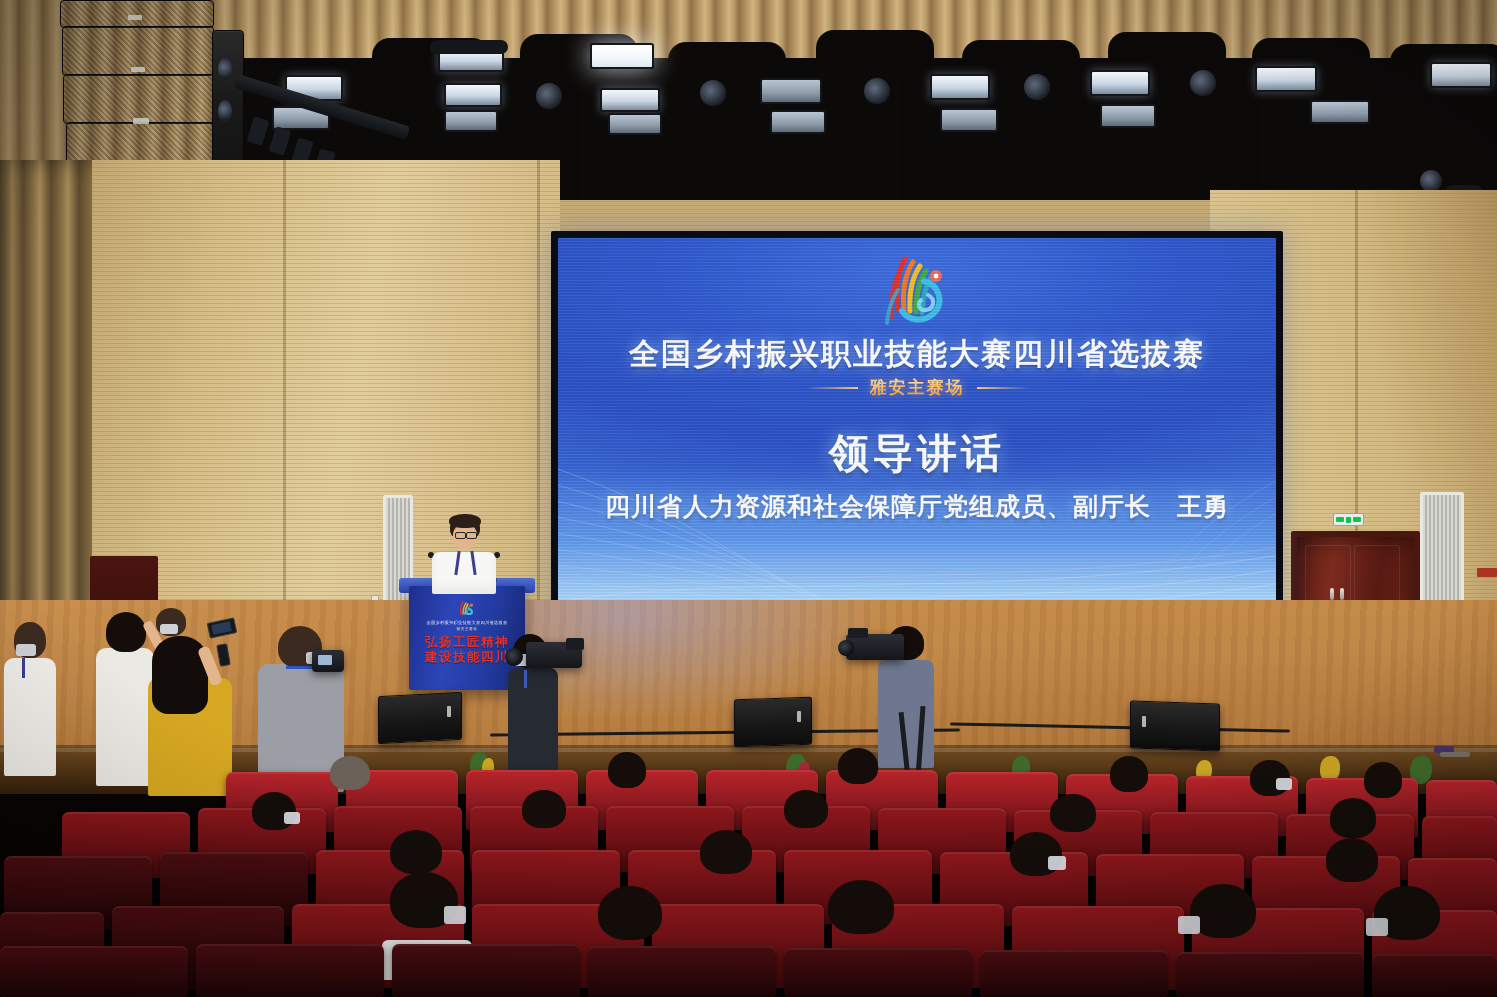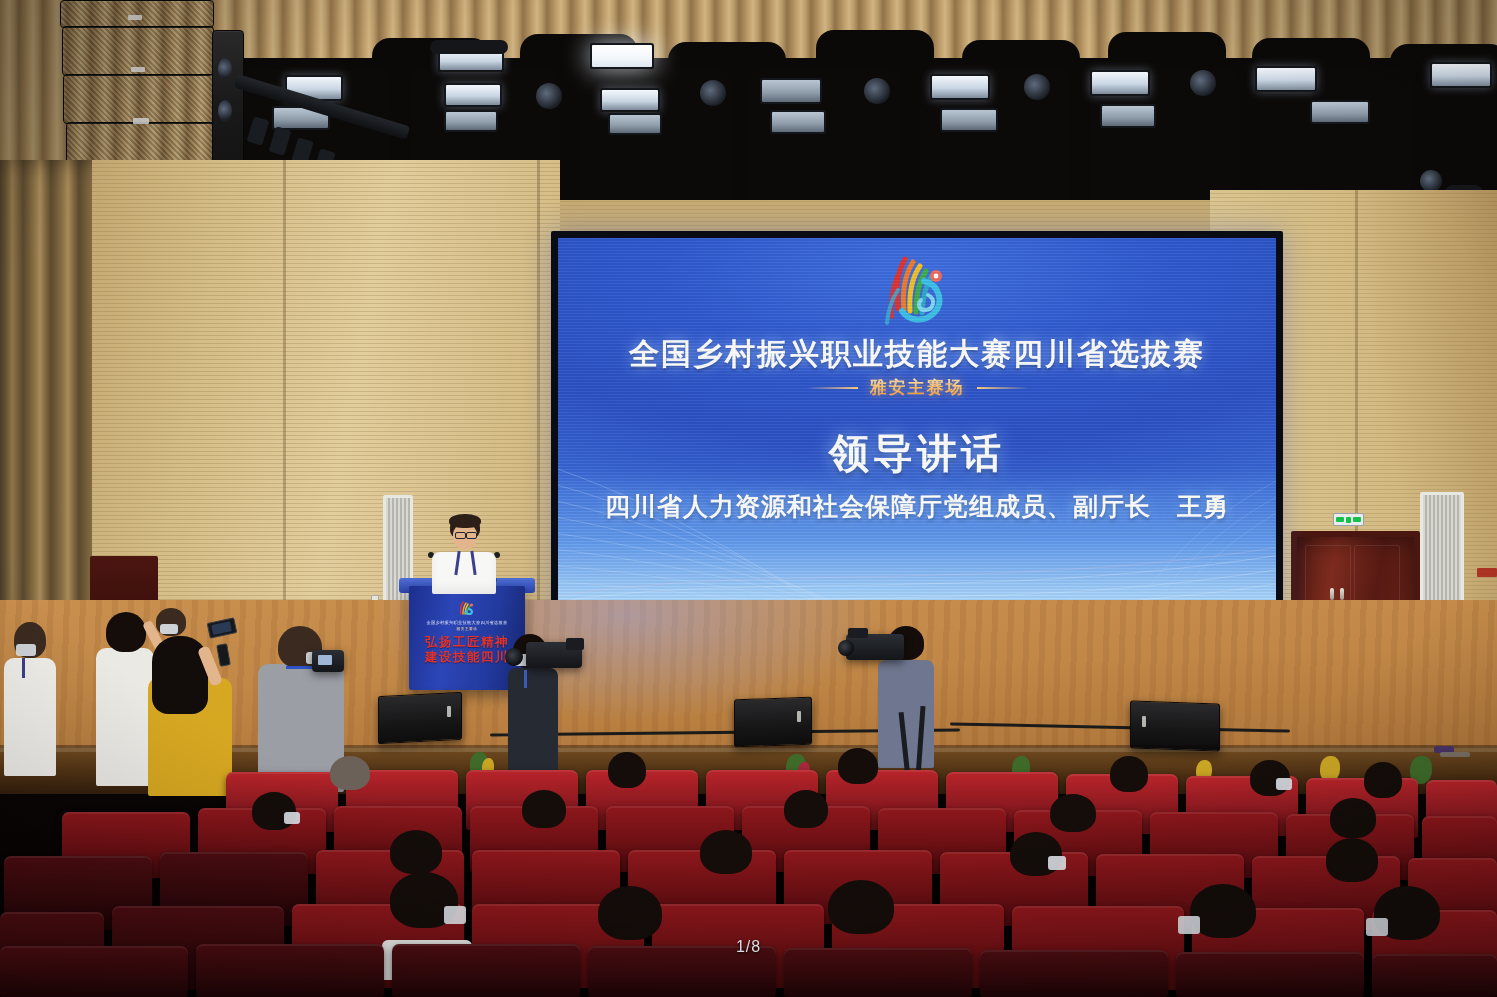--- a/index.html
+++ b/index.html
@@ -609,15 +609,14 @@
   <div class="abs seat dark" style="left:0px;top:946px;width:188px;height:51px;"></div>
   <div class="abs seat dark" style="left:196px;top:944px;width:188px;height:53px;"></div>
   <div class="abs seat dark" style="left:392px;top:944px;width:188px;height:53px;"></div>
   <div class="abs seat dark" style="left:588px;top:946px;width:188px;height:51px;"></div>
   <div class="abs seat dark" style="left:784px;top:948px;width:188px;height:49px;"></div>
   <div class="abs seat dark" style="left:980px;top:950px;width:188px;height:47px;"></div>
   <div class="abs seat dark" style="left:1176px;top:952px;width:188px;height:45px;"></div>
   <div class="abs seat dark" style="left:1372px;top:954px;width:125px;height:43px;"></div>
 
   <div class="abs vignette"></div>
-  <div class="abs page-indicator">1/8</div>
 
 </div>
 
 </body></html>

